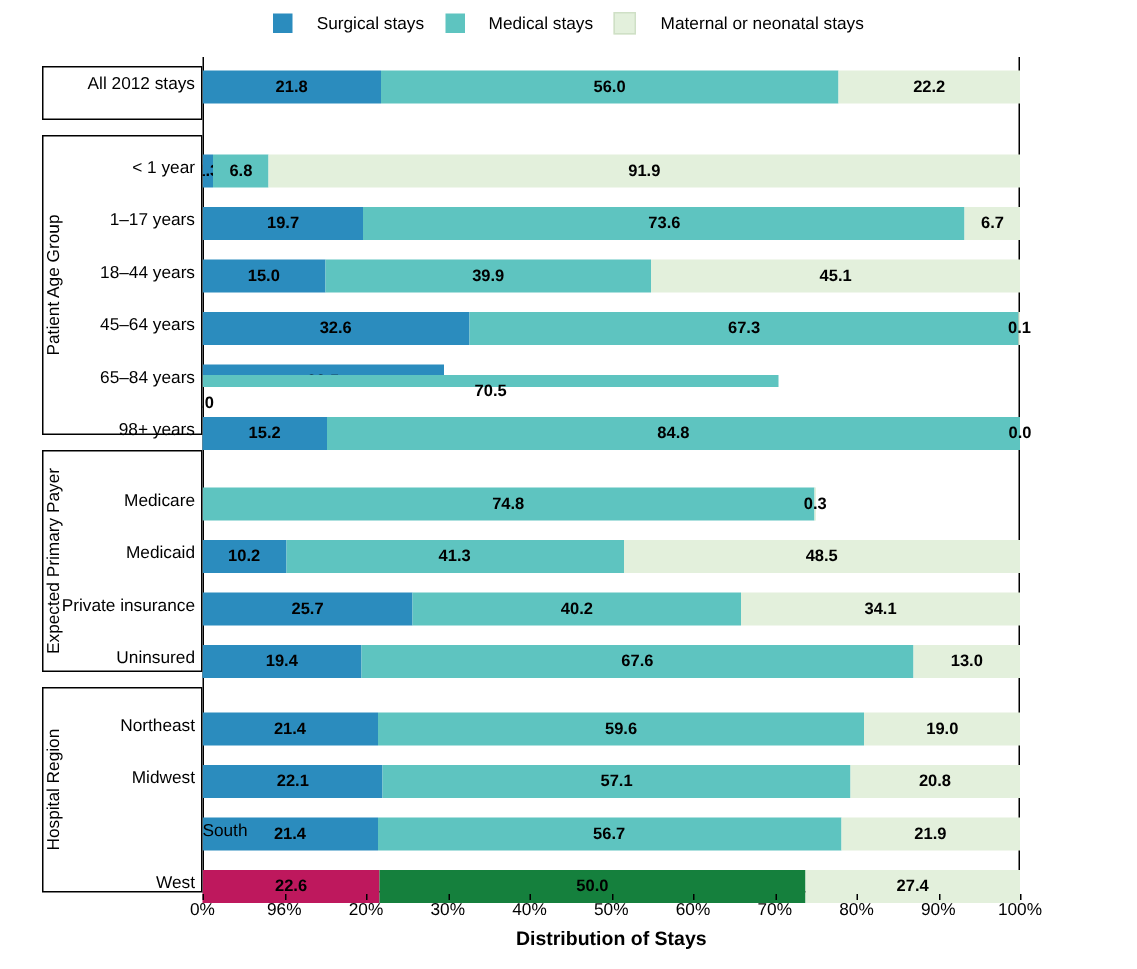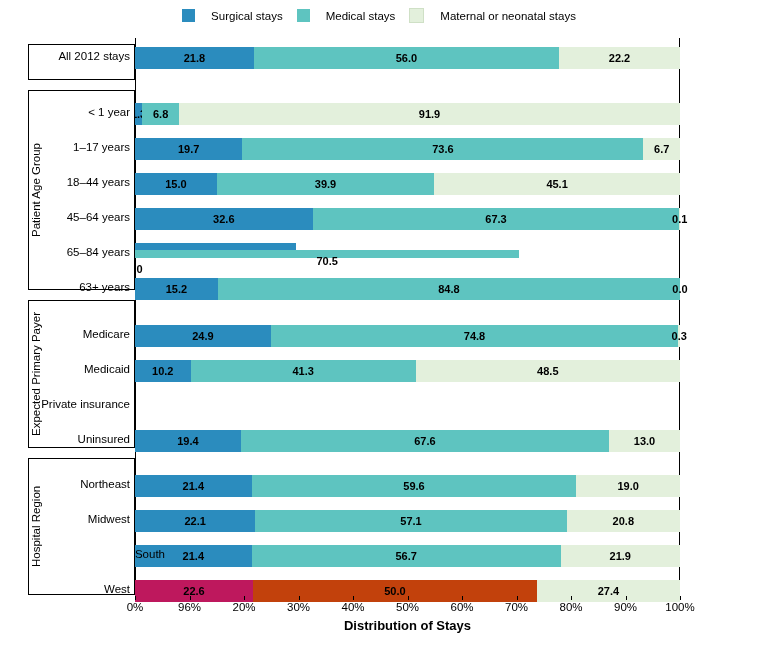--- a/index.html
+++ b/index.html
@@ -200,41 +200,49 @@
           <span>15.2</span>
         </div>
         <div class="seg" style="width: 462.16px; background: rgb(94, 196, 192);">
           <span>84.8</span>
         </div>
         <div class="seg tiny" style="width: 0px; background: rgb(227, 240, 220);">
           <span>0.0</span>
         </div>
       </div>
       <div class="bar" style="left: 0px; top: 287px; width: 545px;">
-        <div class="seg" style="width: 135.705px; background: rgb(43, 140, 190);">
-          <span>24.9</span>
-        </div>
         <div class="seg" style="width: 407.66px; background: rgb(94, 196, 192);">
           <span>74.8</span>
         </div>
         <div class="seg tiny" style="width: 1.635px; background: rgb(227, 240, 220);">
           <span>0.3</span>
         </div>
       </div>
       <div class="bar" style="left: 0px; top: 322px; width: 545px;">
         <div class="seg" style="width: 55.59px; background: rgb(43, 140, 190);">
           <span>10.2</span>
         </div>
         <div class="seg" style="width: 225.085px; background: rgb(94, 196, 192);">
           <span>41.3</span>
         </div>
         <div class="seg" style="width: 264.325px; background: rgb(227, 240, 220);">
           <span>48.5</span>
         </div>
       </div>
+      <div class="bar" style="left: 0px; top: 357px; width: 545px;">
+        <div class="seg" style="width: 140.065px; background: rgb(43, 140, 190);">
+          <span>25.7</span>
+        </div>
+        <div class="seg" style="width: 219.09px; background: rgb(94, 196, 192);">
+          <span>40.2</span>
+        </div>
+        <div class="seg" style="width: 185.845px; background: rgb(227, 240, 220);">
+          <span>34.1</span>
+        </div>
+      </div>
       <div class="bar" style="left: 0px; top: 392px; width: 545px;">
         <div class="seg" style="width: 105.73px; background: rgb(43, 140, 190);">
           <span>19.4</span>
         </div>
         <div class="seg" style="width: 368.42px; background: rgb(94, 196, 192);">
           <span>67.6</span>
         </div>
         <div class="seg" style="width: 70.85px; background: rgb(227, 240, 220);">
           <span>13.0</span>
         </div>
@@ -269,21 +277,21 @@
           <span>56.7</span>
         </div>
         <div class="seg" style="width: 119.355px; background: rgb(227, 240, 220);">
           <span>21.9</span>
         </div>
       </div>
       <div class="bar" style="left: 0px; top: 542px; width: 545px;">
         <div class="seg" style="width: 123.17px; background: #be185d;">
           <span>22.6</span>
         </div>
-        <div class="seg" style="width: 295px; background: #c2410c; padding-left: 24px;">
+        <div class="seg" style="width: 295px; background: #15803d; padding-left: 24px;">
           <span>50.0</span>
         </div>
         <div class="seg" style="width: 149.33px; background: rgb(227, 240, 220);">
           <span>27.4</span>
         </div>
       </div>
       <div class="xtick" style="left: 0px;"></div>
       <div class="xlabel" style="left: 0px;">0%</div>
       <div class="xtick" style="left: 54.5px;"></div>
       <div class="xlabel" style="left: 54.5px;">96%</div>
@@ -314,21 +322,21 @@
     <div class="catbox" style="left: 28px; top: 300px; width: 107px; height: 148px;"></div>
     <div class="grouplabel" style="left: 30px; top: 300px; height: 148px;">Expected Primary Payer</div>
     <div class="catbox" style="left: 28px; top: 458px; width: 107px; height: 137px;"></div>
     <div class="grouplabel" style="left: 30px; top: 458px; height: 137px;">Hospital Region</div>
     <div class="catlabel" style="left: 30px; top: 50px; width: 100px;">All 2012 stays</div>
     <div class="catlabel" style="left: 30px; top: 106px; width: 100px;">&lt; 1 year</div>
     <div class="catlabel" style="left: 30px; top: 141px; width: 100px;">1–17 years</div>
     <div class="catlabel" style="left: 30px; top: 176px; width: 100px;">18–44 years</div>
     <div class="catlabel" style="left: 30px; top: 211px; width: 100px;">45–64 years</div>
     <div class="catlabel" style="left: 30px; top: 246px; width: 100px;">65–84 years</div>
-    <div class="catlabel" style="left: 30px; top: 281px; width: 100px;">63+ years</div>
+    <div class="catlabel" style="left: 30px; top: 281px; width: 100px;">98+ years</div>
     <div class="catlabel" style="left: 30px; top: 328px; width: 100px;">Medicare</div>
     <div class="catlabel" style="left: 30px; top: 363px; width: 100px;">Medicaid</div>
     <div class="catlabel" style="left: 30px; top: 398px; width: 100px;">Private insurance</div>
     <div class="catlabel" style="left: 30px; top: 433px; width: 100px;">Uninsured</div>
     <div class="catlabel" style="left: 30px; top: 478px; width: 100px;">Northeast</div>
     <div class="catlabel" style="left: 30px; top: 513px; width: 100px;">Midwest</div>
     <div class="catlabel" style="left: 30px; top: 548px; width: 100px; padding-left: 35px;">South</div>
     <div class="catlabel" style="left: 30px; top: 583px; width: 100px;">West</div>
   </div>
 

